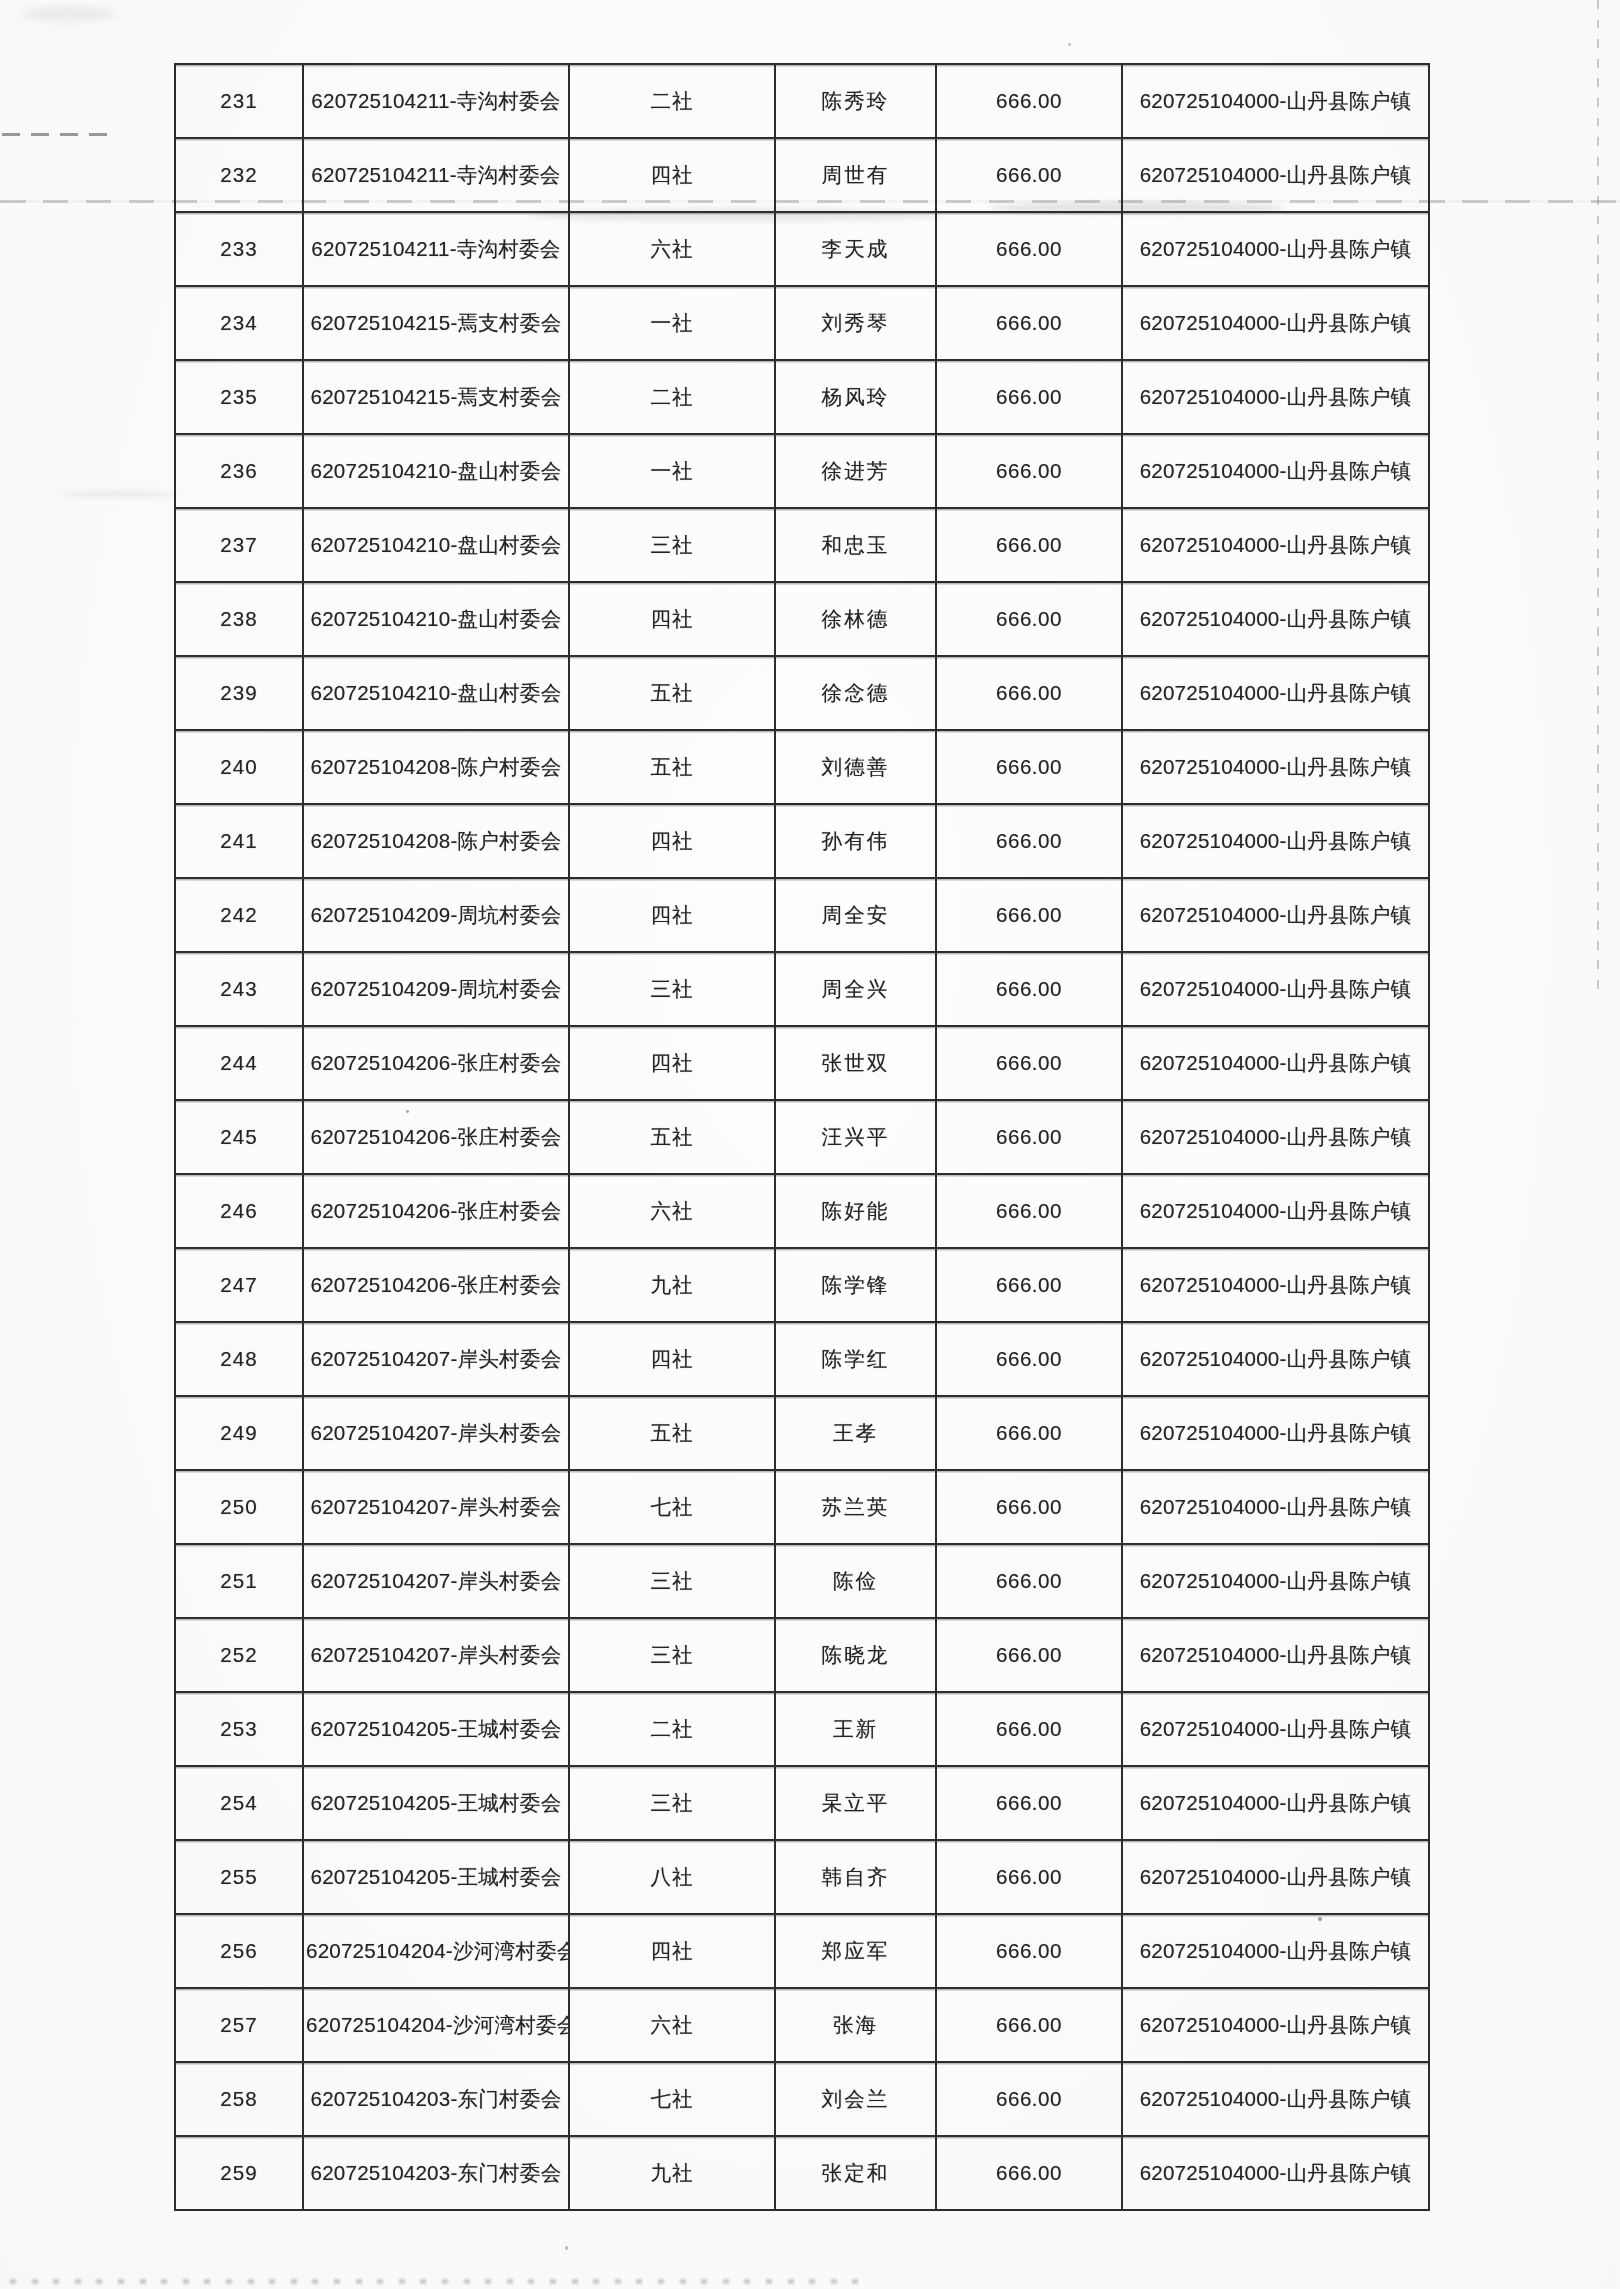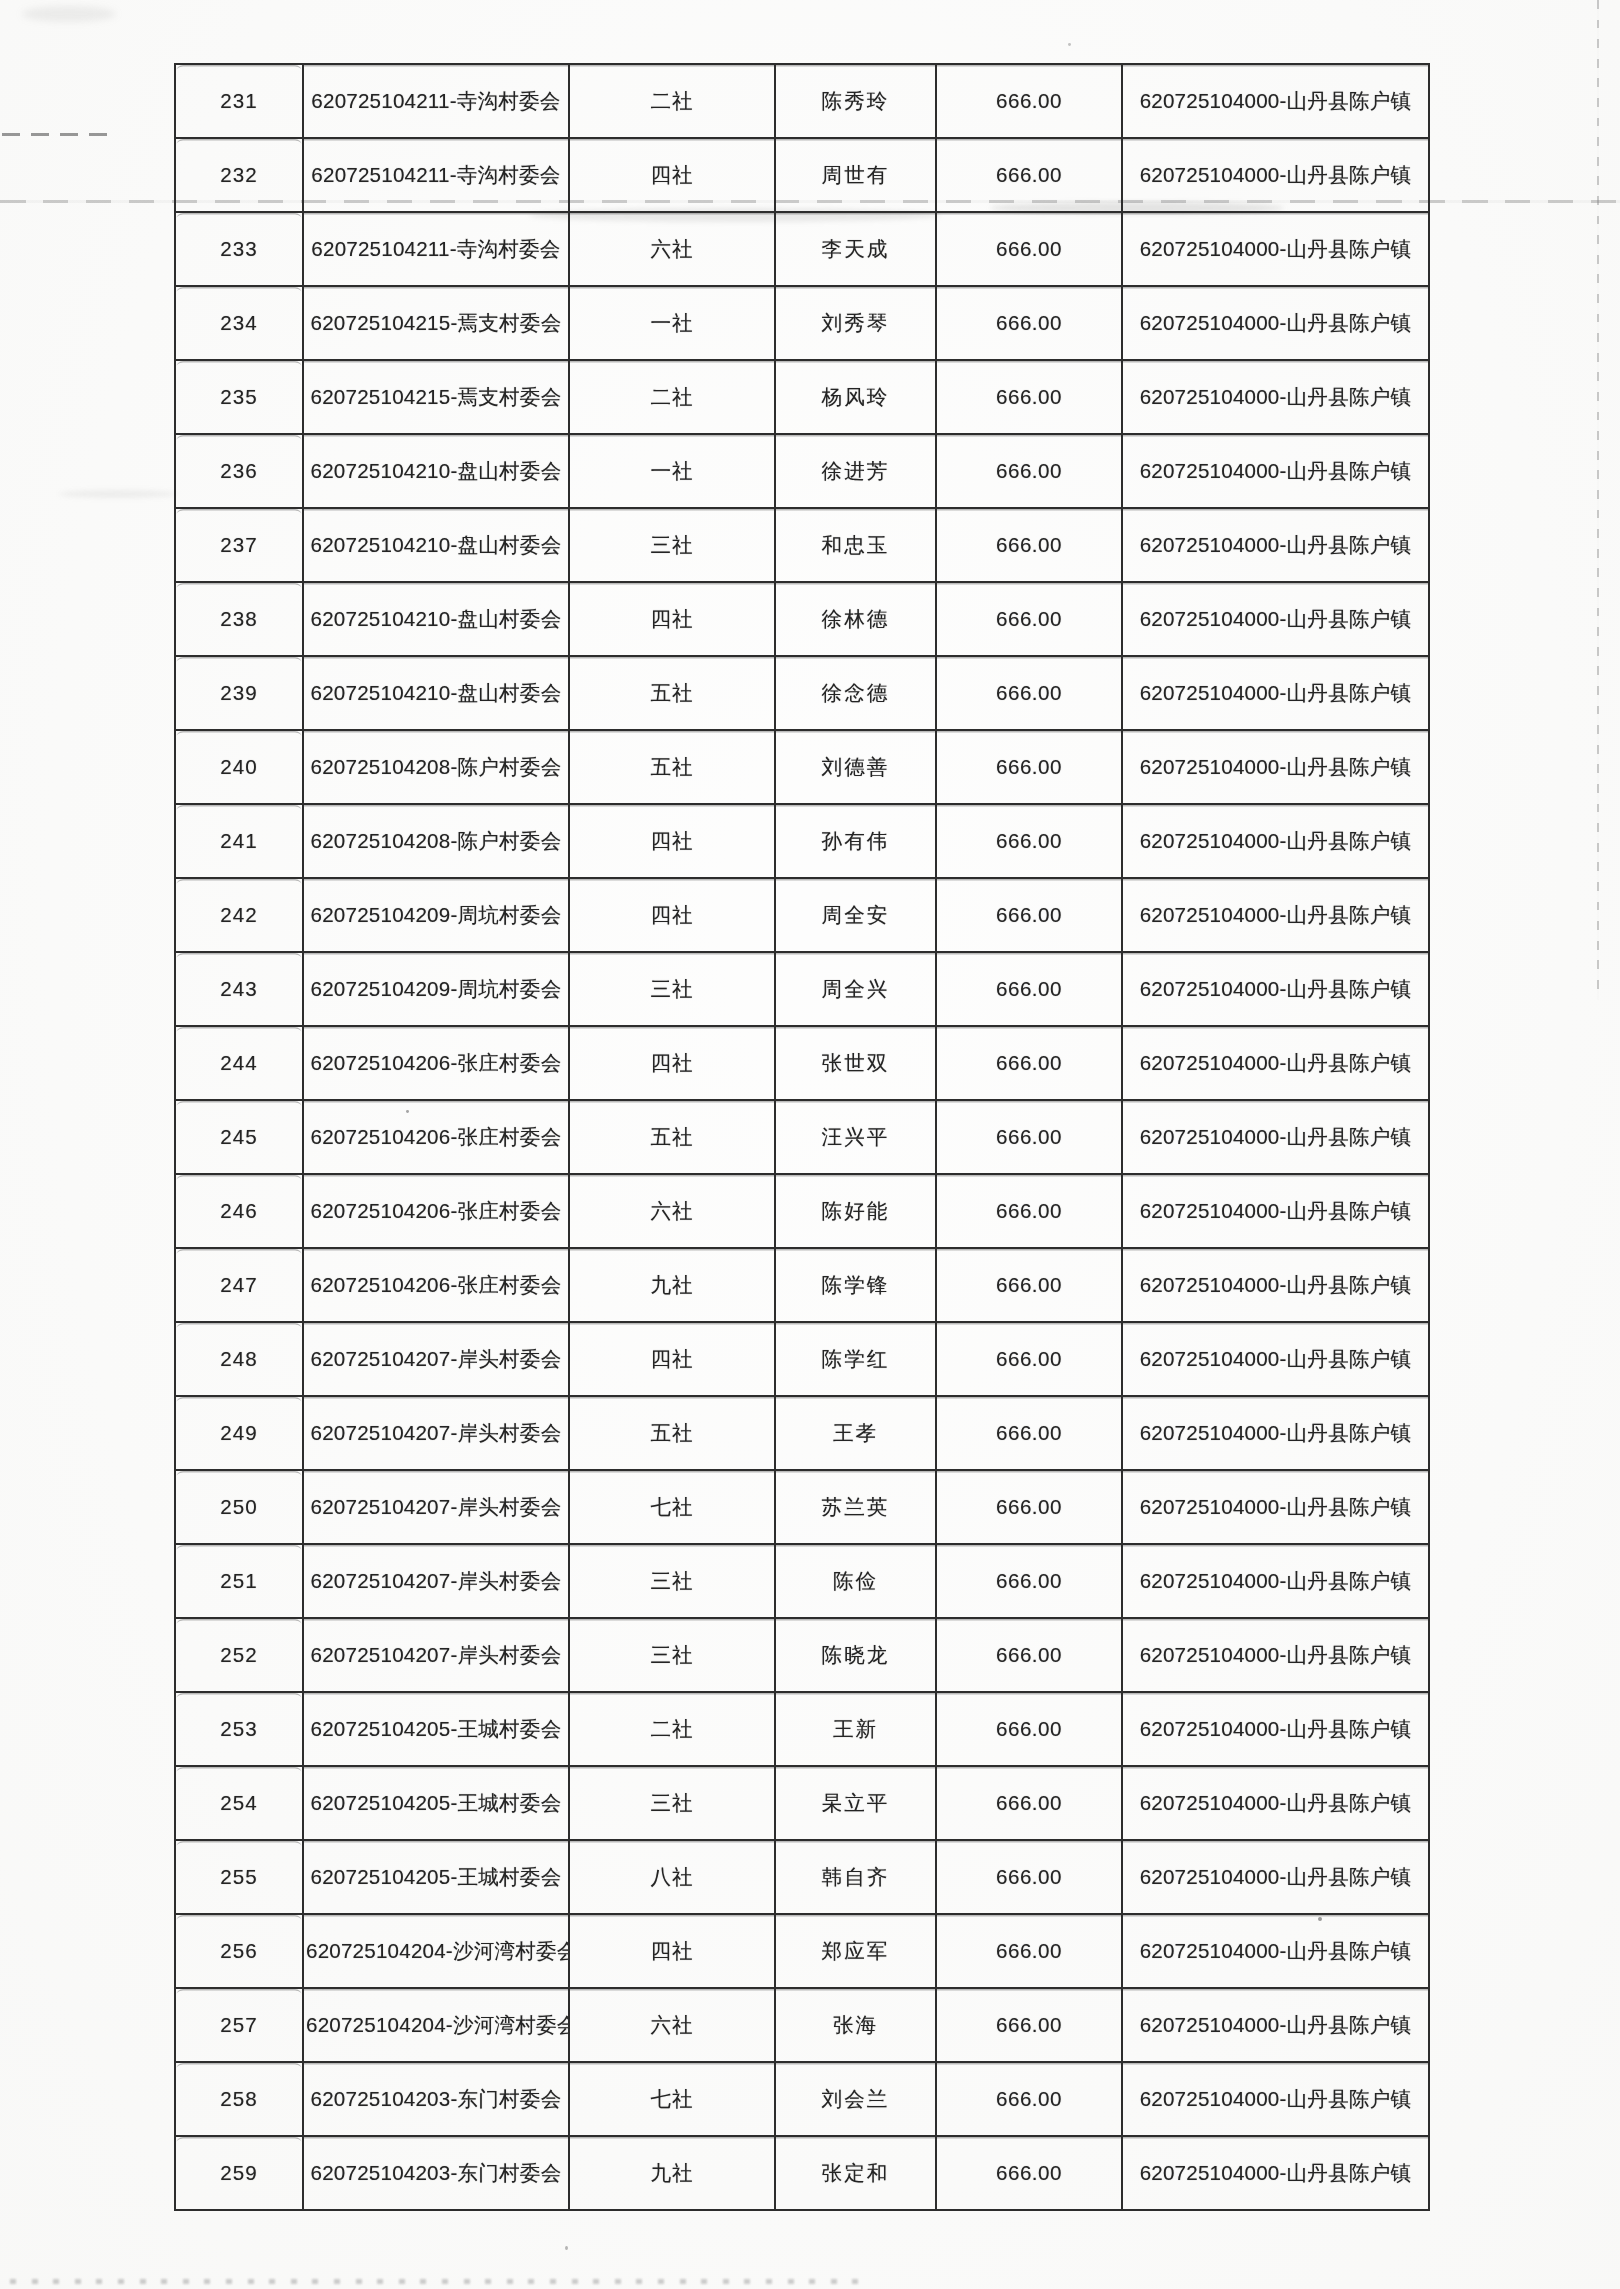--- a/index.html
+++ b/index.html
@@ -31,21 +31,21 @@
     vertical-align:middle;
     color:#242424;
     font-size:20.6px;
     text-shadow:0 0 1px rgba(40,40,40,.45);
     padding:0 2px;
     overflow:hidden;
     white-space:nowrap;
   }
   table.doc{border:2.9px solid #2a2a2a;}
   table.doc tr{height:74px;}
-  td.col-no{font-size:21.6px;letter-spacing:1px;border-radius:7px;}
+  td.col-no{font-size:21.6px;letter-spacing:1px;}
   td.col-village{font-size:20px;letter-spacing:0.2px;margin-left:20px;}
   td.col-group{font-size:20px;letter-spacing:1px;margin-left:34px;}
   td.col-name{font-size:20px;letter-spacing:2px;margin-top:28px;}
   td.col-amount{font-size:20.6px;letter-spacing:0.5px;}
   td.col-town{font-size:19.6px;letter-spacing:0.2px;margin-top:44px;}
 
   
   .artifact{position:absolute;pointer-events:none;}
   .left-dashes{
     left:2px;top:133px;width:116px;height:2.9px;

